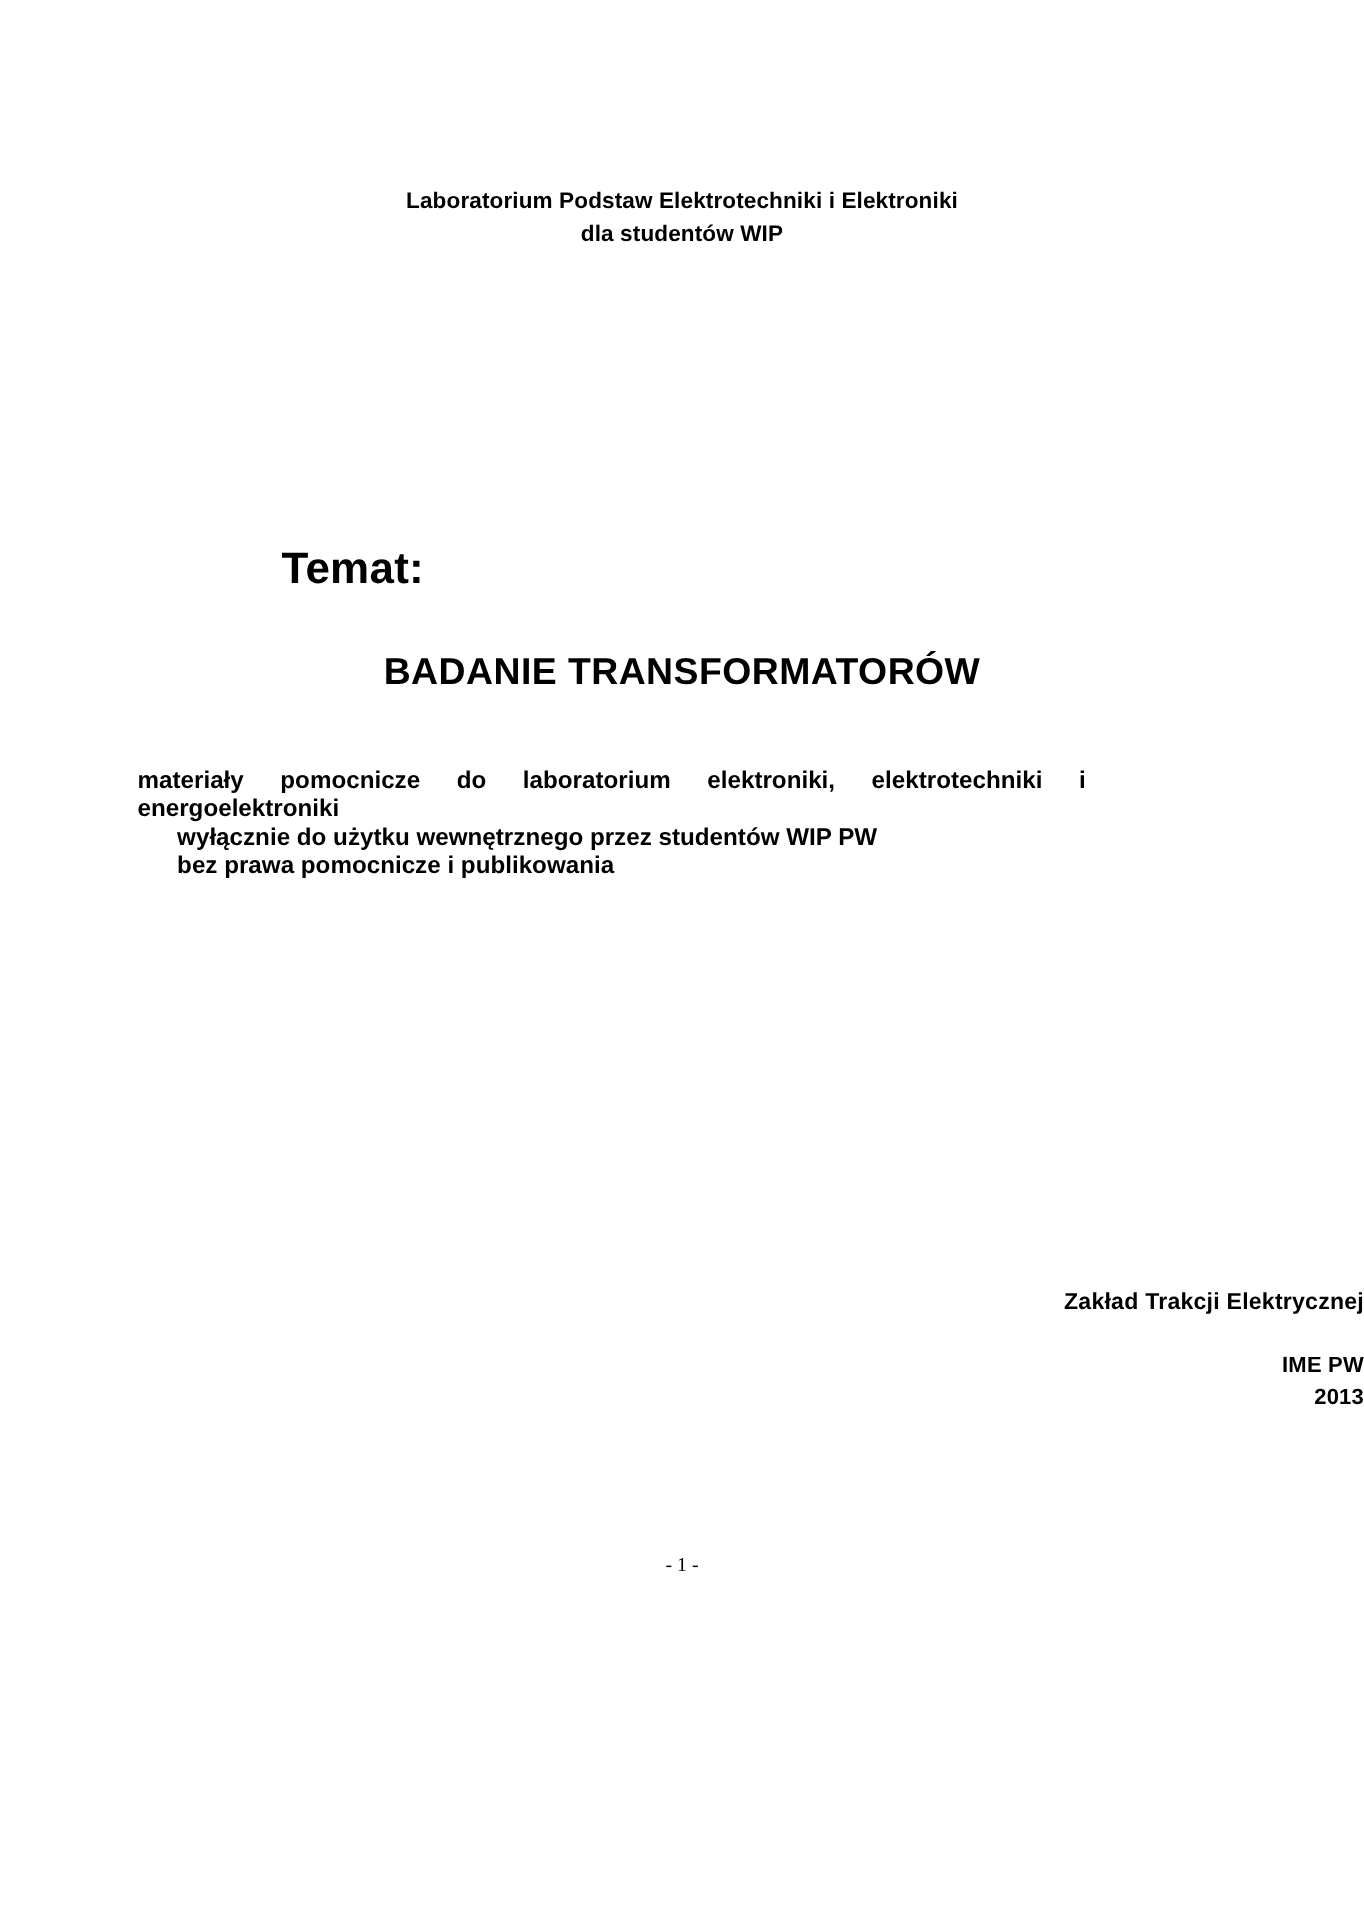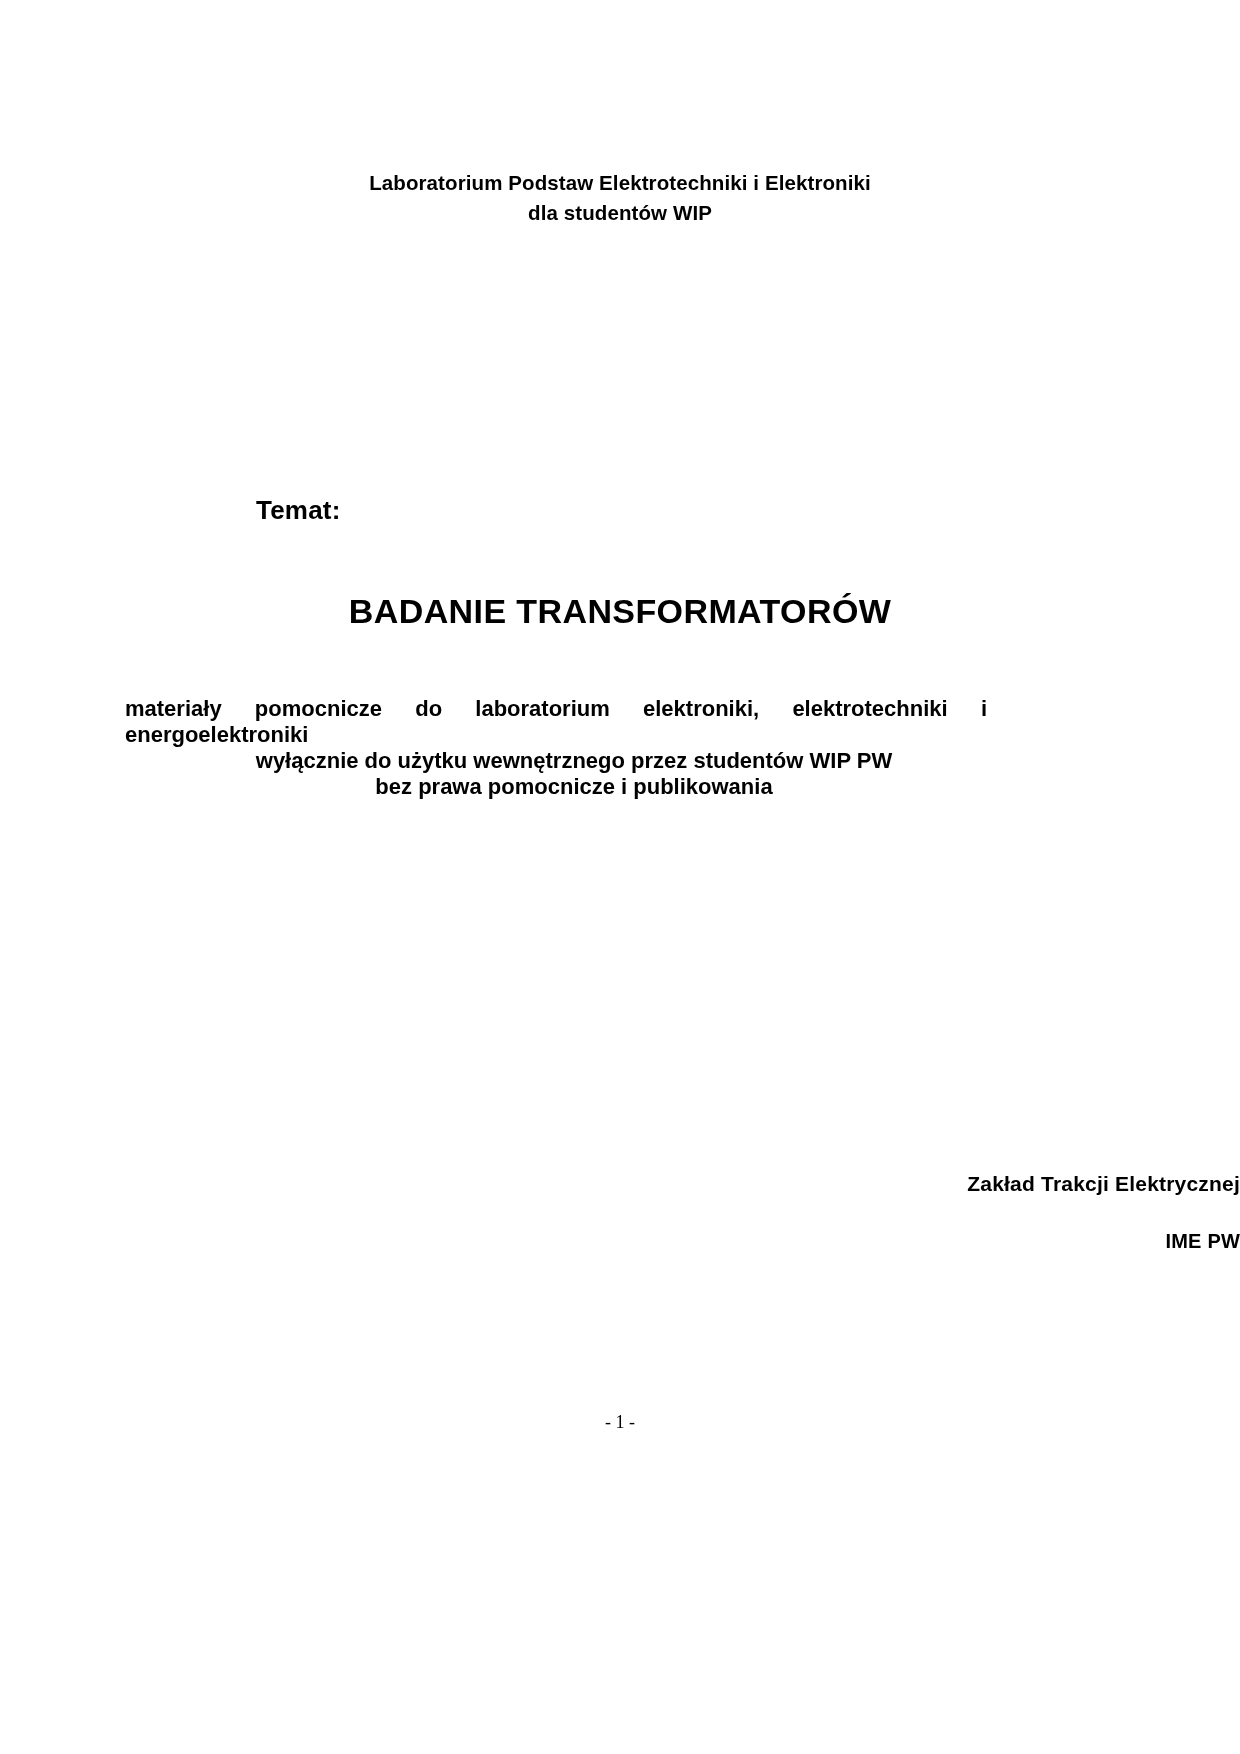--- a/index.html
+++ b/index.html
@@ -34,21 +34,21 @@
     font-weight: bold;
     line-height: 30px;
     letter-spacing: 0.1px;
   }
 
   
   .temat-label {
     position: absolute;
     left: 256px;
     top: 495px;
-    font-size: 26px;
+    font-size: 40px;
     font-weight: bold;
     letter-spacing: 0.2px;
   }
 
   
   .main-title {
     position: absolute;
     left: 0;
     right: 0;
     top: 592px;
@@ -66,21 +66,21 @@
     width: 862px;
     font-size: 22px;
     line-height: 26px;
     font-weight: bold;
   }
   .note .justified {
     text-align: justify;
     text-align-last: justify;
   }
   .note .plain {
-    text-align: center;
+    text-align: left;
     margin-left: 36px;
   }
 
   
   .institution {
     position: absolute;
     left: 0;
     right: 0;
     top: 1172px;
     text-align: right;
@@ -131,17 +131,18 @@
 
   <div class="note">
     <div class="justified">materiały pomocnicze do laboratorium elektroniki, elektrotechniki i energoelektroniki</div>
     <div class="plain">wyłącznie do użytku wewnętrznego przez studentów WIP PW</div>
     <div class="plain">bez prawa pomocnicze i publikowania</div>
   </div>
 
   <div class="institution">
     <div class="org">Zakład Trakcji Elektrycznej</div>
     <div class="dept">IME PW</div>
+    <div class="year">2013</div>
   </div>
 
   <div class="page-number">- 1 -</div>
 
 </div>
 
 </body></html>

